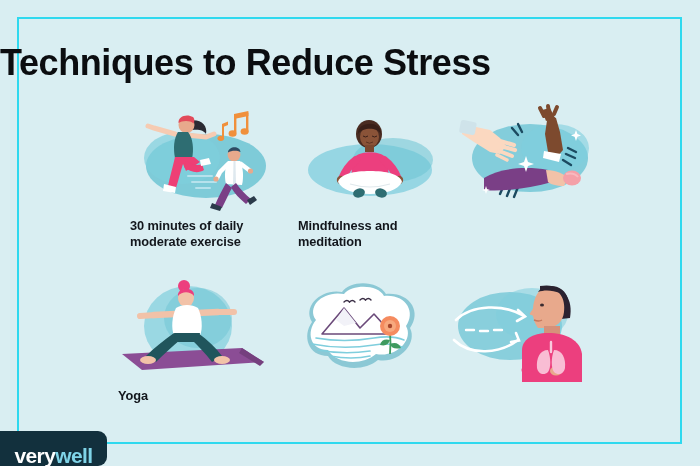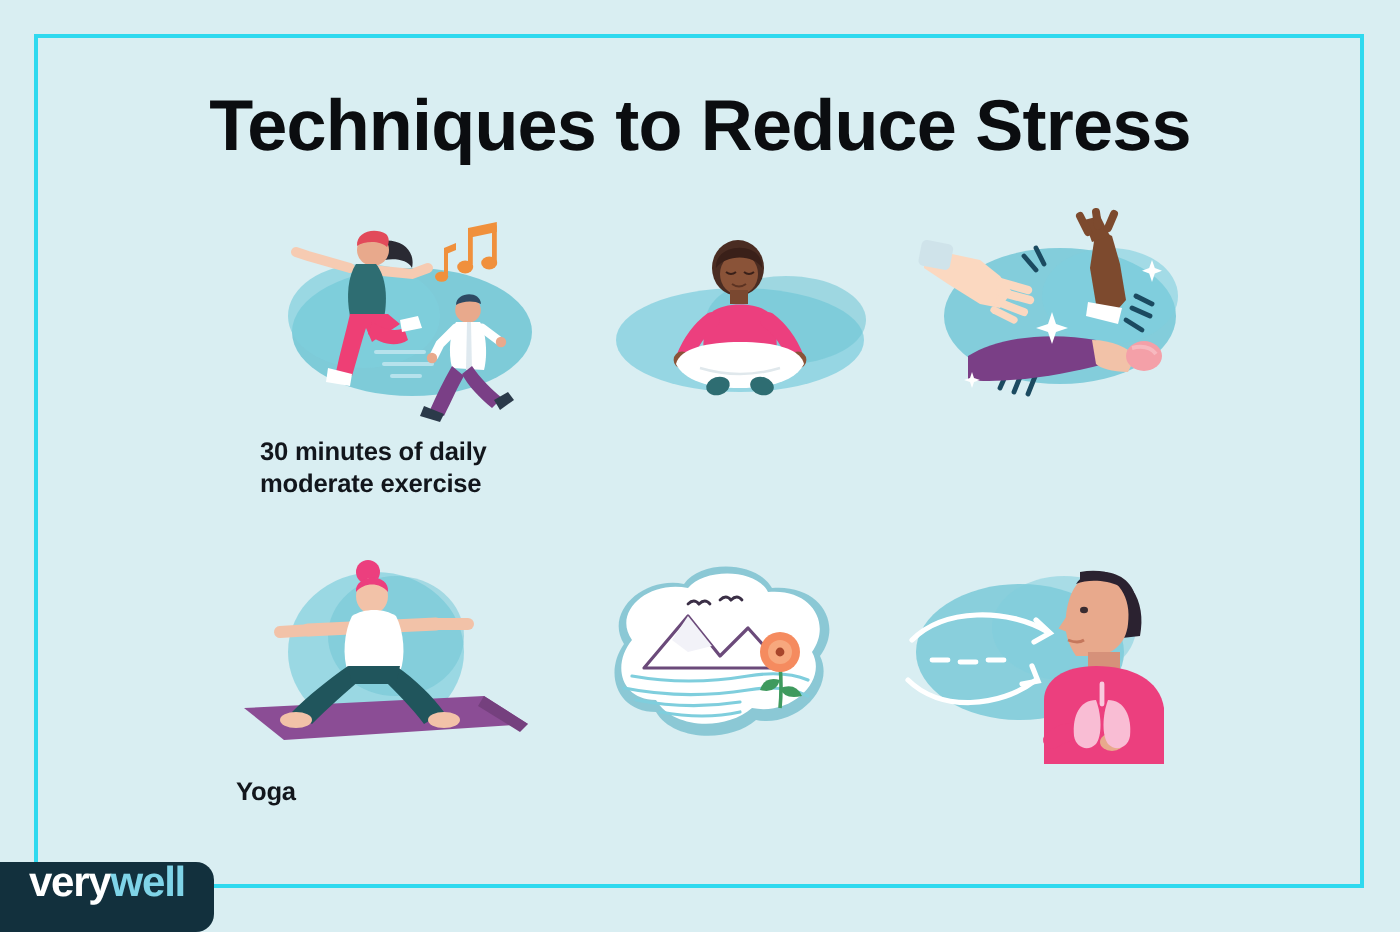--- a/index.html
+++ b/index.html
@@ -22,21 +22,21 @@
     left:17px; top:17px;
     width:665px; height:427px;
     border:2.5px solid #2fd9ef;
     pointer-events:none;
   }
 
   
   #title {
     position:absolute;
     left:0; right:0; top:42px;
-    text-align:center;
+    text-align:left;
     font-size:36px;
     font-weight:bold;
     letter-spacing:-0.4px;
     color:#0b0d10;
     font-family:"Liberation Sans", sans-serif;
   }
 
   
   .card { position:absolute; }
   .art {
@@ -64,21 +64,21 @@
 
   
   #logo {
     position:absolute;
     left:0; top:431px;
     width:107px; height:35px;
     background:#12303d;
     border-top-right-radius:9px;
     border-bottom-right-radius:9px;
     display:flex;
-    align-items:flex-start;
+    align-items:flex-end;
     justify-content:center;
     overflow:hidden;
   }
   #logo .lg {
     font-size:21px;
     font-weight:bold;
     letter-spacing:-0.6px;
     line-height:1;
   }
   #logo .very { color:#ffffff; }
@@ -191,20 +191,21 @@
           <circle cx="101" cy="72" r="4.2" fill="#8a5338"></circle>
 
           <path d="M40 74 C42 66 56 63 72 63 C88 63 102 66 104 74 C100 82 88 86 72 86 C56 86 44 82 40 74 Z" fill="#ffffff"></path>
           <path d="M52 76 q20 6 40 0" stroke="#e0e8ec" stroke-width="1.2" fill="none"></path>
 
           <ellipse cx="61" cy="85" rx="6" ry="4.5" fill="#2e6d72" transform="rotate(-16 61 85)"></ellipse>
           <ellipse cx="83" cy="85" rx="6" ry="4.5" fill="#2e6d72" transform="rotate(16 83 85)"></ellipse>
         </g>
       </svg>
     </div>
+    <div class="caption">Mindfulness and meditation</div>
   </div>
 
   <div class="card col3 row1">
     <div class="art">
       <svg viewBox="0 0 150 104" xmlns="http://www.w3.org/2000/svg" aria-hidden="true">
 
         <ellipse cx="70" cy="50" rx="58" ry="34" fill="#6dc4d4" opacity="0.8"></ellipse>
         <ellipse cx="95" cy="40" rx="34" ry="24" fill="#7fcedd" opacity="0.6"></ellipse>
 
         <g>

